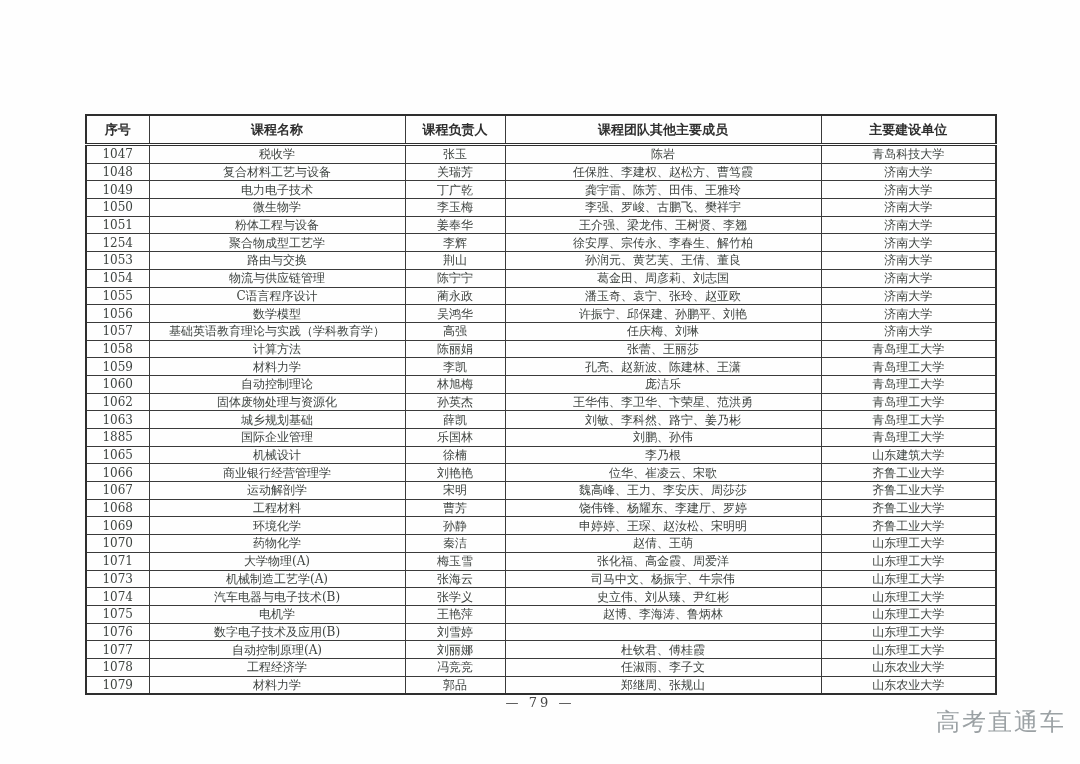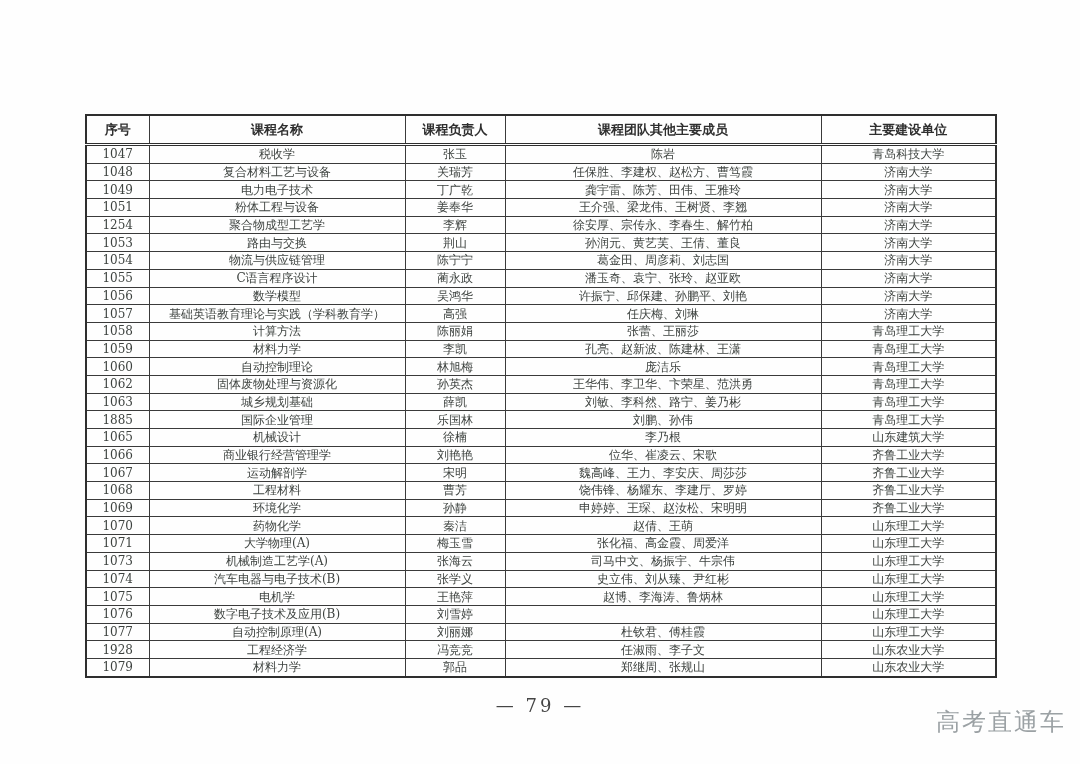--- a/index.html
+++ b/index.html
@@ -32,21 +32,21 @@
   table.courses tbody td{
     height:16.7px;font-size:12px;line-height:16px;
   }
   col.c-seq{width:63px;}
   col.c-name{width:256px;}
   col.c-leader{width:100px;}
   col.c-team{width:316px;}
   col.c-univ{width:175px;}
   .page-number{
     position:absolute;top:695px;left:0;width:1080px;
-    text-align:center;font-size:18px;color:#454545;letter-spacing:3px;
+    text-align:center;font-size:13px;color:#454545;letter-spacing:3px;
   }
   .watermark{
     position:absolute;top:706px;right:14px;
     font-size:24px;color:#9ba1a4;letter-spacing:2px;
     font-family:"DejaVu Sans","Liberation Sans",sans-serif;
   }
 </style>
 </head>
 <body>
 
@@ -85,20 +85,27 @@
           <td>济南大学</td>
         </tr>
         <tr>
           <td>1049</td>
           <td>电力电子技术</td>
           <td>丁广乾</td>
           <td>龚宇雷、陈芳、田伟、王雅玲</td>
           <td>济南大学</td>
         </tr>
         <tr>
+          <td>1050</td>
+          <td>微生物学</td>
+          <td>李玉梅</td>
+          <td>李强、罗峻、古鹏飞、樊祥宇</td>
+          <td>济南大学</td>
+        </tr>
+        <tr>
           <td>1051</td>
           <td>粉体工程与设备</td>
           <td>姜奉华</td>
           <td>王介强、梁龙伟、王树贤、李翘</td>
           <td>济南大学</td>
         </tr>
         <tr>
           <td>1254</td>
           <td>聚合物成型工艺学</td>
           <td>李辉</td>
@@ -260,21 +267,21 @@
           <td>山东理工大学</td>
         </tr>
         <tr>
           <td>1077</td>
           <td>自动控制原理(A)</td>
           <td>刘丽娜</td>
           <td>杜钦君、傅桂霞</td>
           <td>山东理工大学</td>
         </tr>
         <tr>
-          <td>1928</td>
+          <td>1078</td>
           <td>工程经济学</td>
           <td>冯竞竞</td>
           <td>任淑雨、李子文</td>
           <td>山东农业大学</td>
         </tr>
         <tr>
           <td>1079</td>
           <td>材料力学</td>
           <td>郭品</td>
           <td>郑继周、张规山</td>

